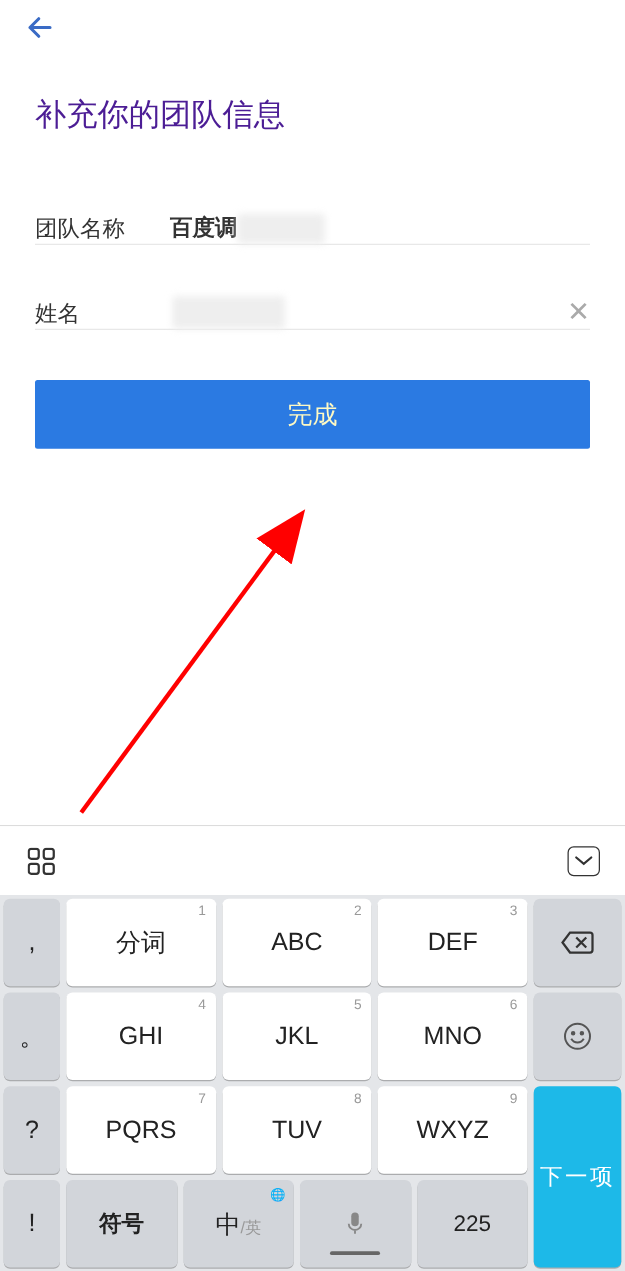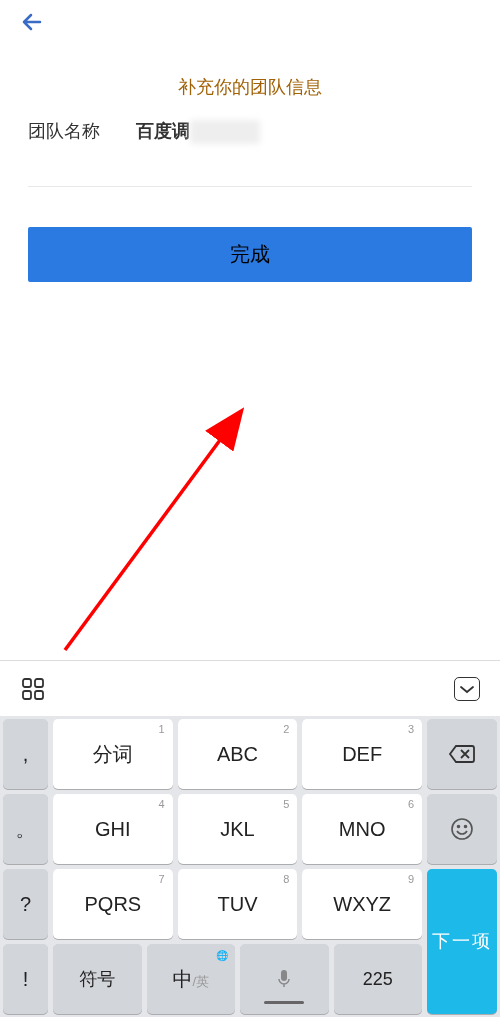--- a/index.html
+++ b/index.html
@@ -16,30 +16,29 @@
       display: flex;
       align-items: center;
       padding: 0 20px;
     }
     .back-arrow {
       color: #3a6bc5;
       font-size: 26px;
       cursor: pointer;
     }
     .page-title {
-      font-size: 18px;
-      color: #a16207;
+      font-size: 25px;
+      color: #4c1d95;
       padding: 25px 28px 20px 28px;
       font-weight: 400;
-      text-align: center;
     }
     .form-section { padding: 0 28px; }
     .form-row {
       display: flex;
-      align-items: flex-start;
+      align-items: flex-end;
       height: 68px;
       border-bottom: 1px solid #e8e8e8;
       position: relative;
     }
     .form-label {
       width: 100px;
       font-size: 18px;
       color: #333;
     }
     .form-value {
@@ -59,21 +58,21 @@
       position: absolute;
       right: 0;
       color: #aaa;
       font-size: 22px;
       cursor: pointer;
     }
     .submit-btn {
       margin: 40px 28px 0 28px;
       height: 55px;
       background: #2b7ae2;
-      color: #000000;
+      color: #fef9c3;
       display: flex;
       align-items: center;
       justify-content: center;
       font-size: 20px;
       border-radius: 2px;
       cursor: pointer;
     }
     .arrow-annotation {
       position: absolute;
       top: 395px;
@@ -176,20 +175,27 @@
 
 <div class="page-title">补充你的团队信息</div>
 
 <div class="form-section">
   <div class="form-row">
     <div class="form-label">团队名称</div>
     <div class="form-value">
       <span>百度调</span><span class="redacted" style="width:70px;height:24px;vertical-align:middle;"></span>
     </div>
   </div>
+  <div class="form-row">
+    <div class="form-label">姓名</div>
+    <div class="form-value">
+      <span class="redacted" style="width:90px;height:26px;vertical-align:middle;margin-left:2px;"></span>
+    </div>
+    <span class="clear-x">✕</span>
+  </div>
 </div>
 
 <div class="submit-btn">
   <span>完成</span>
 </div>
 
 <svg class="arrow-annotation" width="210" height="260">
   <defs>
       <marker id="ah" markerWidth="12" markerHeight="10" refX="10" refY="5" orient="auto">
         <polygon points="0 0, 12 5, 0 10" fill="#ff0000"></polygon>
@@ -270,21 +276,21 @@
               <span class="num">8</span>
               <span class="main">TUV</span>
             </div>
           <div class="kb-key">
               <span class="num">9</span>
               <span class="main">WXYZ</span>
             </div>
         </div>
         <div class="kb-main-row">
           <div class="kb-key gray">
-              <span class="main" style="font-size:18px;">符号</span>
+              <span class="main" style="font-size:18px;font-weight:bold;">符号</span>
             </div>
           <div class="kb-key gray" style="position:relative;">
             <span class="main"><span>中</span><span style="font-size:13px;color:#999;">/英</span></span>
             <span class="lang-sup">🌐</span>
           </div>
           <div class="kb-key gray" style="position:relative;">
             <svg width="14" height="20" viewBox="0 0 14 20" fill="#888">
                 <rect x="4" y="1" width="6" height="11" rx="3"></rect>
                 <path d="M2 10a5 5 0 0010 0M7 15v3" stroke="#888" stroke-width="1.5" fill="none"></path>
               </svg>

